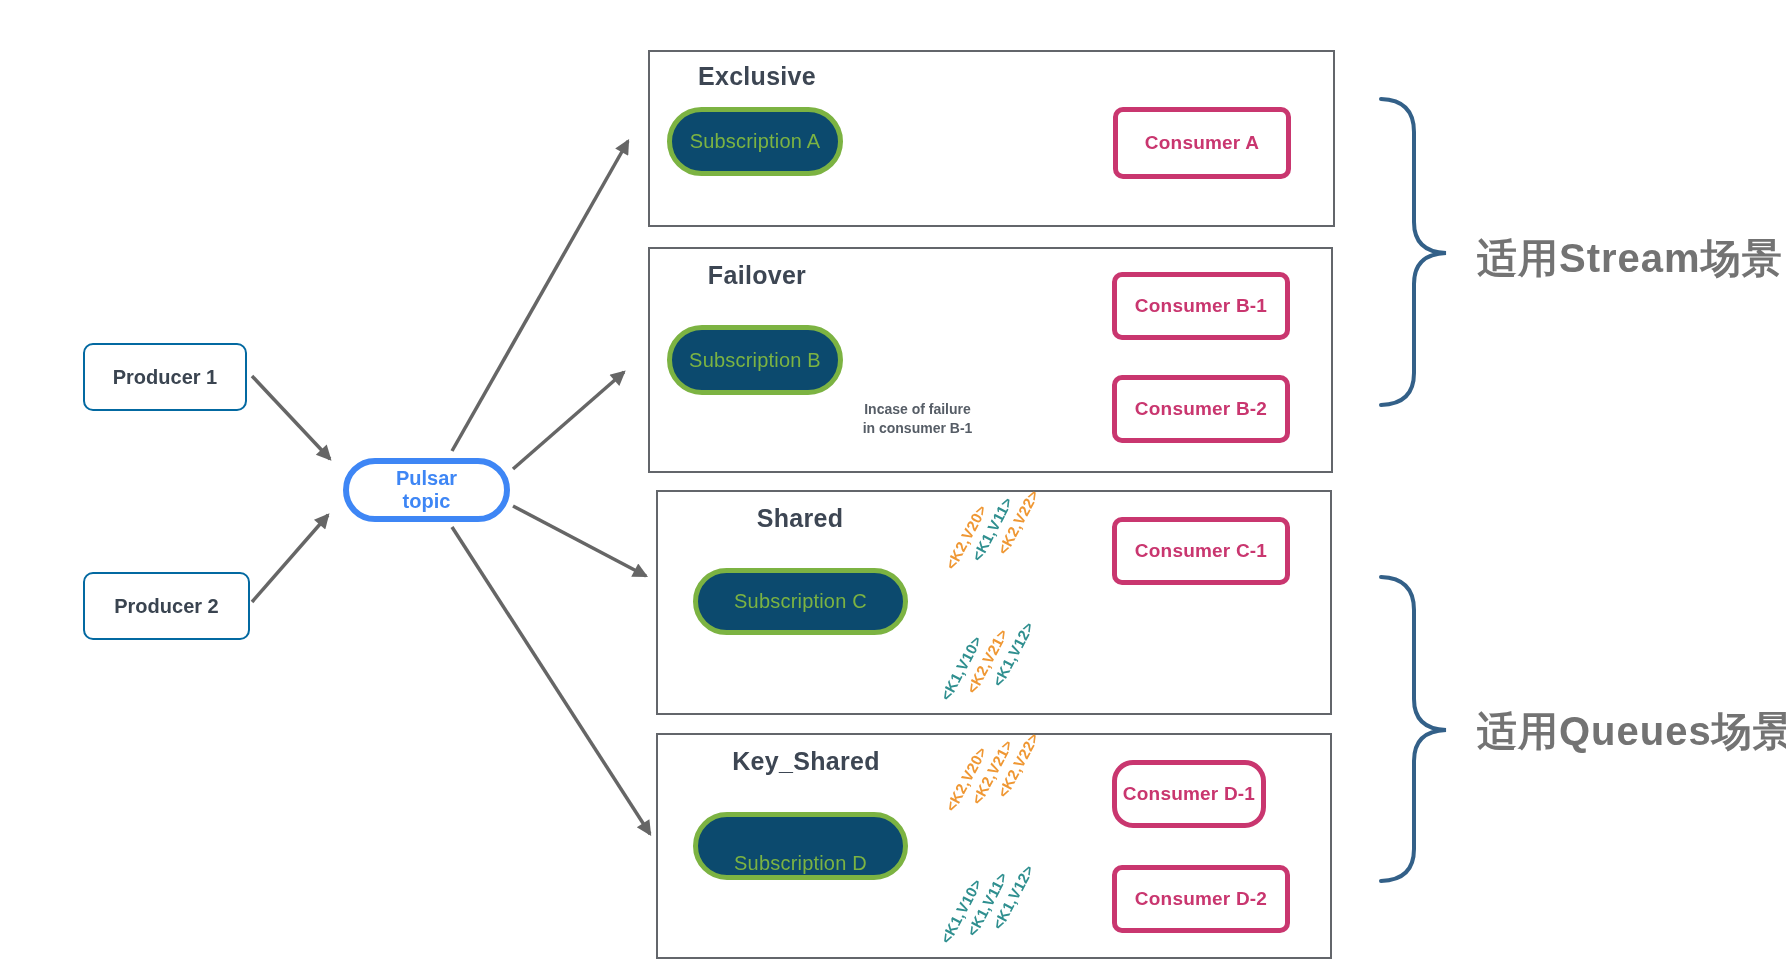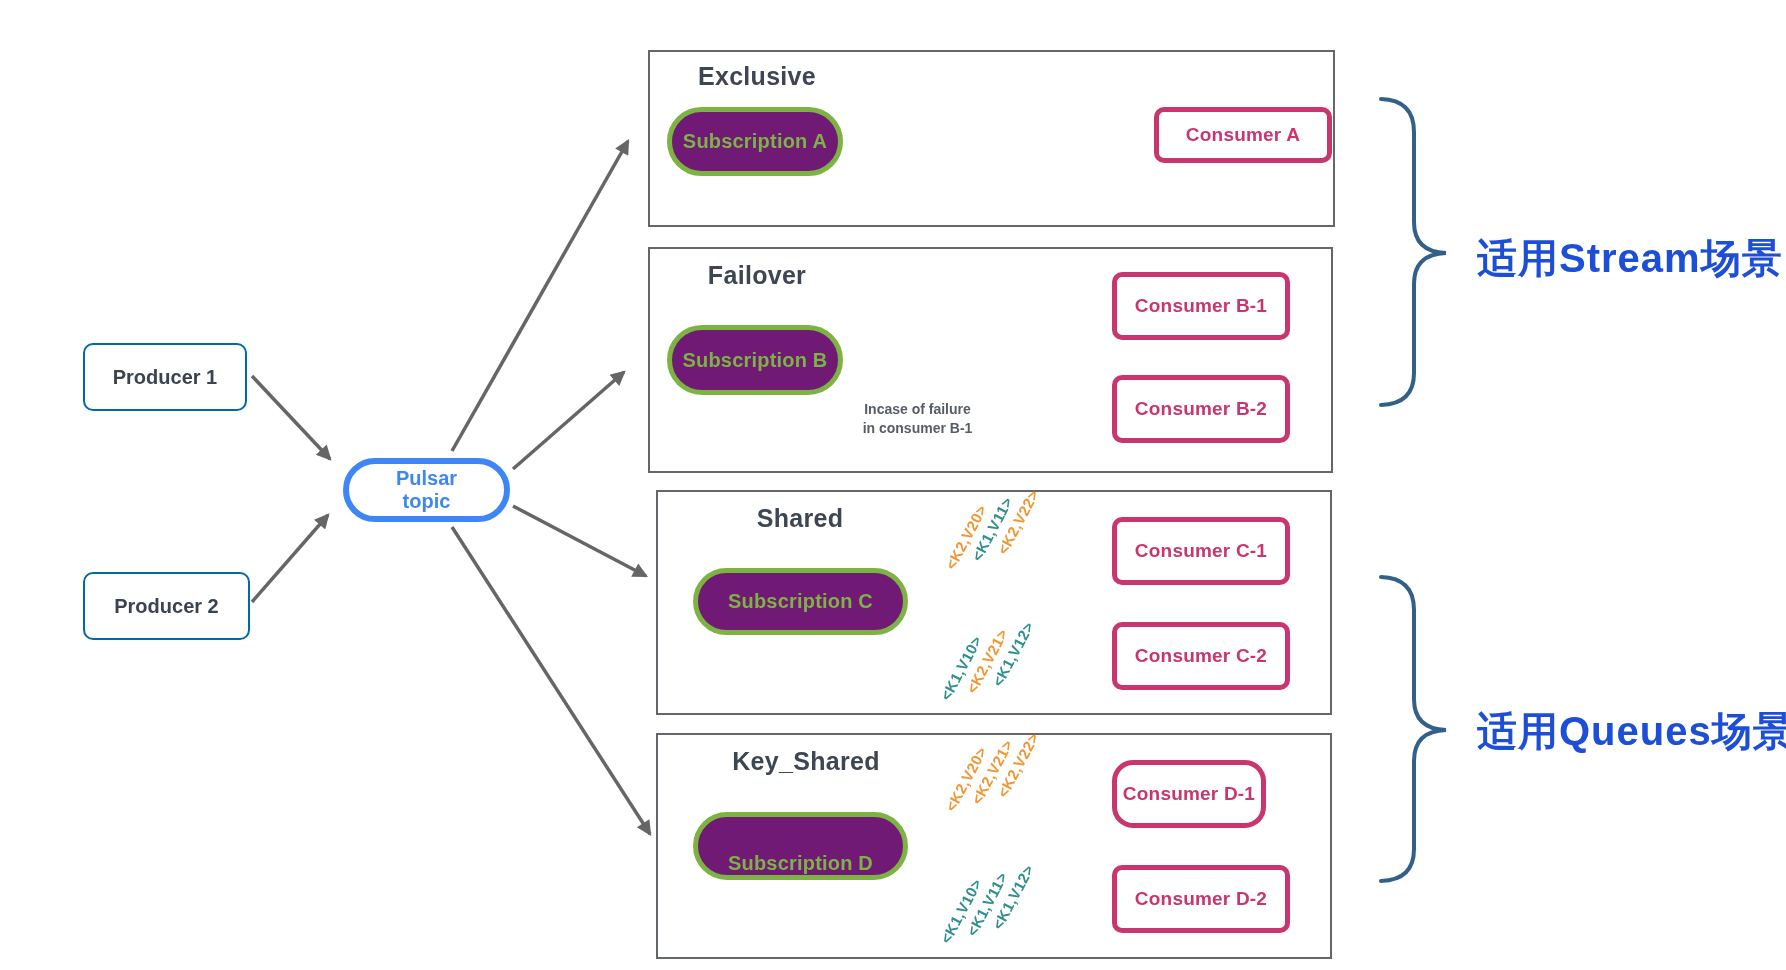--- a/index.html
+++ b/index.html
@@ -10,22 +10,22 @@
   svg.overlay{position:absolute;left:0;top:0;width:1786px;height:970px;pointer-events:none;}
   .panel{
     position:absolute;background:#ffffff;border:2px solid #63666b;box-sizing:border-box;
   }
   .title{
     position:absolute;font-size:25px;font-weight:bold;color:#3d4653;text-align:center;
     letter-spacing:.3px;
   }
   .pill{
     position:absolute;display:flex;align-items:center;justify-content:center;
-    border:5px solid #7cb342;border-radius:40px;background:#701a75;box-sizing:border-box;
-    color:#7cb342;font-size:20px;font-weight:bold;letter-spacing:.2px;
+    border:5px solid #7cb342;border-radius:40px;background:#0c4a6e;box-sizing:border-box;
+    color:#7cb342;font-size:20px;font-weight:normal;letter-spacing:.2px;
   }
   .consumer{
     position:absolute;display:flex;align-items:center;justify-content:center;
     border:5px solid #c9366f;border-radius:10px;background:#ffffff;box-sizing:border-box;
     color:#c9366f;font-size:19px;font-weight:bold;letter-spacing:.2px;
   }
   .producer{
     position:absolute;display:flex;align-items:center;justify-content:center;
     border:2px solid #0369a1;border-radius:10px;background:#ffffff;box-sizing:border-box;
     color:#3a4450;font-size:20px;font-weight:bold;
@@ -38,21 +38,21 @@
   .topic span{display:block;width:72px;}
   .note{
     position:absolute;font-size:14px;font-weight:bold;color:#565d66;text-align:center;
     line-height:1.35;
   }
   .kv{
     position:absolute;white-space:nowrap;font-size:15px;font-weight:bold;letter-spacing:.4px;
     transform:translate(-50%,-50%) rotate(-62deg);transform-origin:center center;
   }
   .cjk{
-    position:absolute;font-size:40px;font-weight:600;color:#1d4ed8;white-space:nowrap;
+    position:absolute;font-size:40px;font-weight:600;color:#737373;white-space:nowrap;
     letter-spacing:1px;
   }
 </style>
 </head>
 <body>
 
 <div class="canvas">
 
   <svg class="overlay">
     <defs>
@@ -90,21 +90,21 @@
 
   <div class="topic" style="left:343px;top:458px;width:167px;height:64px;">
     <span>Pulsar topic</span>
   </div>
 
   <div class="panel" style="left:648px;top:50px;width:687px;height:177px;"></div>
   <div class="title" style="left:655px;top:62px;width:204px;">Exclusive</div>
   <div class="pill" style="left:667px;top:107px;width:176px;height:69px;">
     <span>Subscription A</span>
   </div>
-  <div class="consumer" style="left:1113px;top:107px;width:178px;height:56px;margin-left:41px;">
+  <div class="consumer" style="left:1113px;top:107px;width:178px;height:72px;">
     <span>Consumer A</span>
   </div>
 
   <div class="panel" style="left:648px;top:247px;width:685px;height:226px;"></div>
   <div class="title" style="left:655px;top:261px;width:204px;">Failover</div>
   <div class="pill" style="left:667px;top:325px;width:176px;height:70px;">
     <span>Subscription B</span>
   </div>
   <div class="consumer" style="left:1112px;top:272px;width:178px;height:68px;">
     <span>Consumer B-1</span>
@@ -117,23 +117,20 @@
     <div>in consumer B-1</div>
   </div>
 
   <div class="panel" style="left:656px;top:490px;width:676px;height:225px;"></div>
   <div class="title" style="left:698px;top:504px;width:204px;">Shared</div>
   <div class="pill" style="left:693px;top:568px;width:215px;height:67px;">
     <span>Subscription C</span>
   </div>
   <div class="consumer" style="left:1112px;top:517px;width:178px;height:68px;">
     <span>Consumer C-1</span>
-  </div>
-  <div class="consumer" style="left:1112px;top:622px;width:178px;height:68px;">
-    <span>Consumer C-2</span>
   </div>
 
   <span class="kv" style="left: 966px; top: 537px; color: rgb(239, 151, 51);">&lt;K2,V20&gt;</span>
   <span class="kv" style="left: 992px; top: 529px; color: rgb(47, 143, 143);">&lt;K1,V11&gt;</span>
   <span class="kv" style="left: 1018px; top: 522px; color: rgb(239, 151, 51);">&lt;K2,V22&gt;</span>
   <span class="kv" style="left: 961px; top: 668px; color: rgb(47, 143, 143);">&lt;K1,V10&gt;</span>
   <span class="kv" style="left: 987px; top: 661px; color: rgb(239, 151, 51);">&lt;K2,V21&gt;</span>
   <span class="kv" style="left: 1013px; top: 654px; color: rgb(47, 143, 143);">&lt;K1,V12&gt;</span>
 
   <div class="panel" style="left:656px;top:733px;width:676px;height:226px;"></div>

